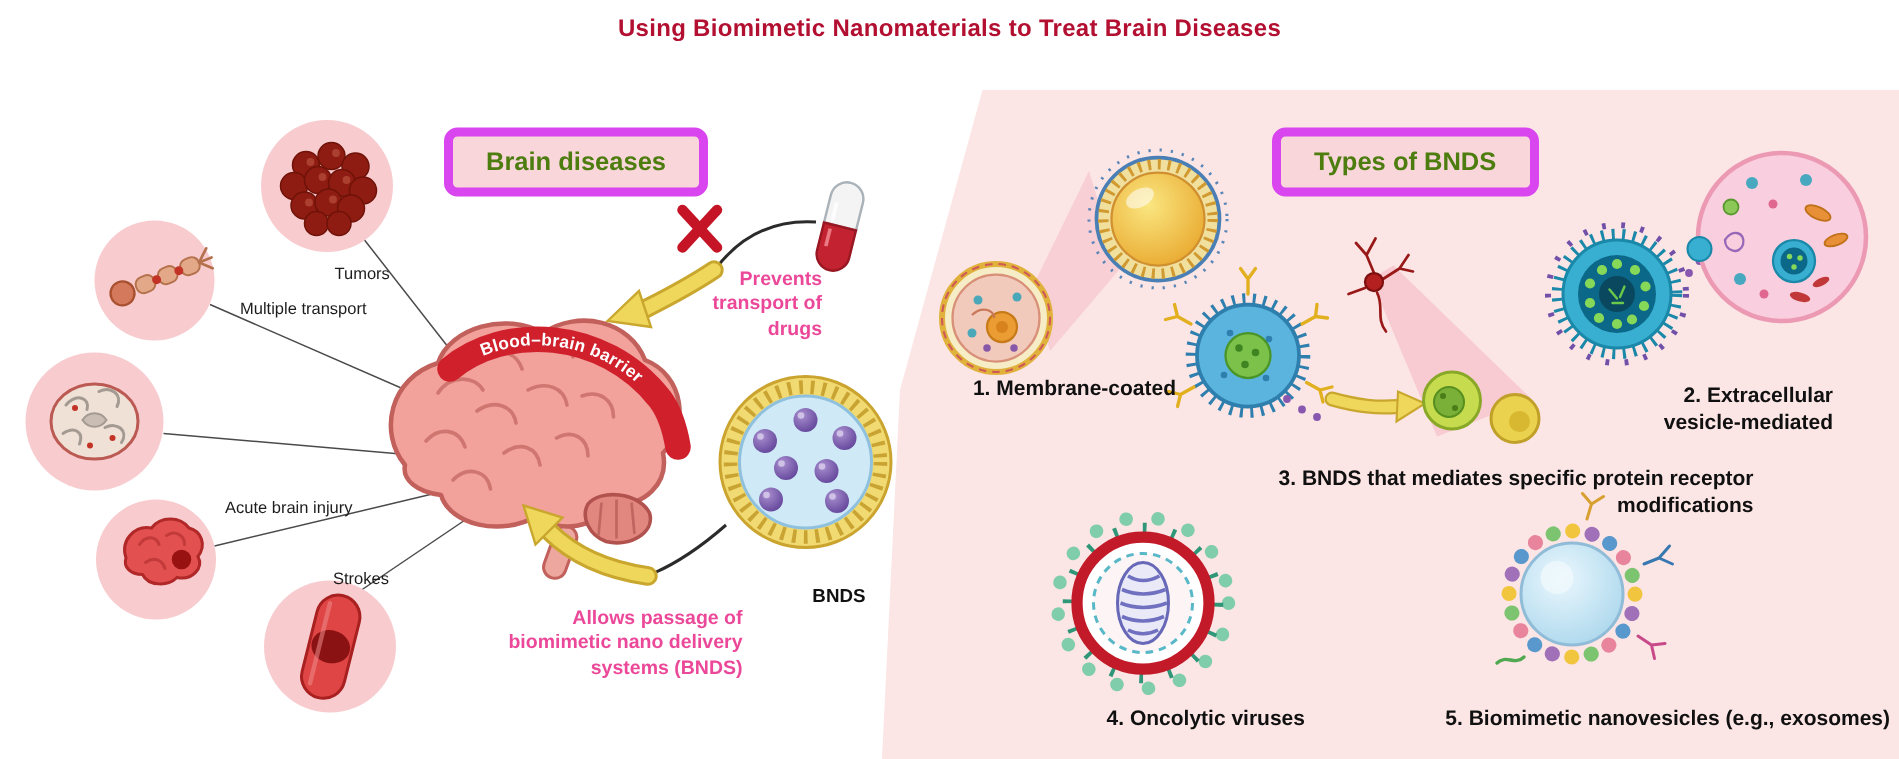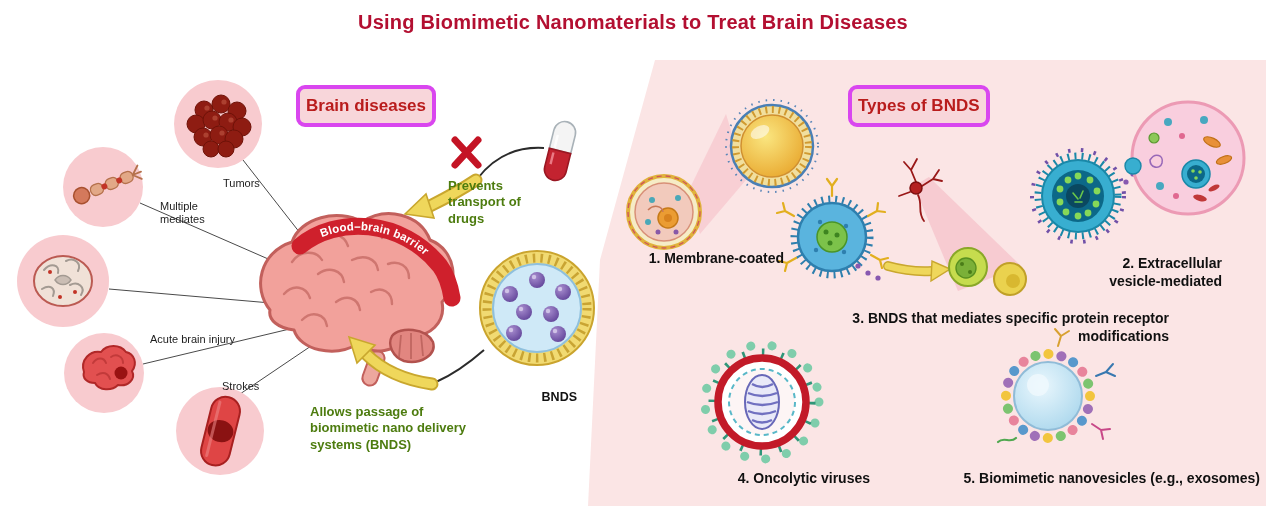--- a/index.html
+++ b/index.html
@@ -9,30 +9,30 @@
     font-family:"Liberation Sans",sans-serif;
   }
   .stage{position:absolute;inset:0;background:#ffffff}
   .pink-panel{
     position:absolute;left:0;top:60px;width:1266px;height:446px;
     background:#fbe5e5;
     clip-path:polygon(655px 0, 1266px 0, 1266px 446px, 588px 446px, 600px 200px);
   }
   .title{
     position:absolute;top:11px;left:0;width:100%;text-align:center;
-    font-size:20px;font-weight:bold;color:#b30f31;letter-spacing:.2px;
+    font-size:16px;font-weight:bold;color:#b30f31;letter-spacing:.2px;
   }
   .badge{
-    position:absolute;background:#f8d6da;border:4px solid #d946ef;border-radius:9px;
-    padding:7px 6px;font-size:17px;font-weight:bold;color:#b91c1c;white-space:nowrap;
+    position:absolute;background:#f8d6da;border:6px solid #d946ef;border-radius:9px;
+    padding:7px 22px;font-size:17px;font-weight:bold;color:#4d7c0f;white-space:nowrap;
   }
   .badge-left{left:296px;top:85px}
   .badge-right{left:848px;top:85px}
   .dlabel{position:absolute;font-size:11px;color:#1c1c1c;text-align:left;line-height:1.2}
-  .note{position:absolute;font-weight:bold;color:#4d7c0f;font-size:13px;text-align:left;line-height:1.25}
+  .note{position:absolute;font-weight:bold;color:#ec4899;font-size:13px;text-align:right;line-height:1.25}
   .tlabel{position:absolute;font-size:14px;font-weight:bold;color:#101010;text-align:right;line-height:1.28}
   .caption{position:absolute;font-size:12.5px;font-weight:bold;color:#111;text-align:right}
   svg.art{position:absolute;left:0;top:0;overflow:visible}
 </style>
 </head>
 <body>
 
 <div class="stage">
 
   <div class="pink-panel"></div>
@@ -361,21 +361,21 @@
         <path d="M1058,346 L1061,336 M1061,336 L1055,329 M1061,336 L1069,331"></path>
       </g>
       <path d="M998,442 C1004,436 1010,444 1016,438" stroke="#50a850" stroke-width="2.2" fill="none" stroke-linecap="round"></path>
     </g>
   </svg>
 
   <div class="badge badge-left">Brain diseases</div>
   <div class="badge badge-right">Types of BNDS</div>
 
   <div class="dlabel" style="left:223px;top:177px;width:80px">Tumors</div>
-  <div class="dlabel" style="left:160px;top:200px;width:85px">Multiple mediates</div>
+  <div class="dlabel" style="left:160px;top:200px;width:85px">Multiple transport</div>
   <div class="dlabel" style="left:150px;top:333px;width:115px">Acute brain injury</div>
   <div class="dlabel" style="left:222px;top:380px;width:75px">Strokes</div>
 
   <div class="note" style="left:448px;top:178px;width:100px">Prevents transport of drugs</div>
   <div class="note" style="left:310px;top:404px;width:185px">Allows passage of biomimetic nano delivery systems (BNDS)</div>
   <div class="caption" style="left:497px;top:390px;width:80px">BNDS</div>
 
   <div class="tlabel" style="left:604px;top:250px;width:180px">1. Membrane-coated</div>
   <div class="tlabel" style="left:1072px;top:255px;width:150px">2. Extracellular vesicle-mediated</div>
   <div class="tlabel" style="left:764px;top:310px;width:405px">3. BNDS that mediates specific protein receptor modifications</div>

